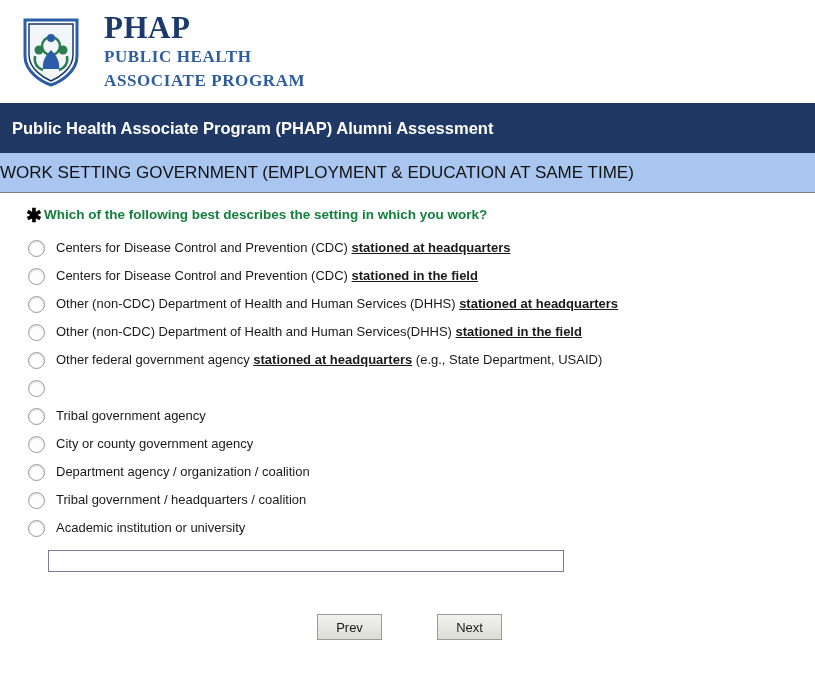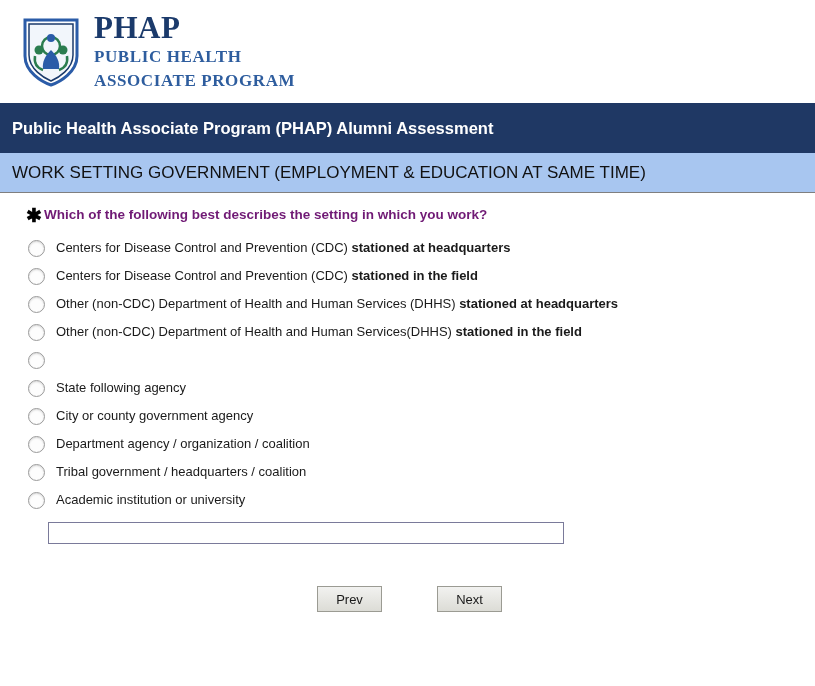--- a/index.html
+++ b/index.html
@@ -20,20 +20,21 @@
     background: #ffffff;
   }
 
   
   .logo-header {
     height: 103px;
     display: flex;
     align-items: center;
     padding-left: 22px;
     box-sizing: border-box;
+    gap: 10px;
   }
   .shield {
     width: 58px;
     height: 72px;
     position: relative;
     flex: 0 0 auto;
   }
   .shield svg { display: block; }
   .logo-text {
     margin-left: 14px;
@@ -67,21 +68,20 @@
     font-size: 16.5px;
     font-weight: bold;
     box-sizing: border-box;
   }
   .section-bar {
     background: #a8c6f0;
     color: #111111;
     height: 40px;
     display: flex;
     align-items: center;
-    padding-left: 12px;
     font-size: 17px;
     box-sizing: border-box;
     border-bottom: 1px solid #7f7f7f;
   }
 
   
   .content {
     padding: 14px 0 0 0;
   }
   .question-row {
@@ -93,21 +93,21 @@
     color: #000000;
     font-size: 19px;
     line-height: 16px;
     font-weight: bold;
     margin-right: 2px;
     margin-top: 1px;
   }
   .question-text {
     font-size: 13.5px;
     font-weight: bold;
-    color: #701a75;
+    color: #15803d;
     line-height: 1.25;
   }
 
   .options {
     margin-top: 10px;
     padding-left: 28px;
   }
   .option {
     display: flex;
     align-items: center;
@@ -125,20 +125,21 @@
     cursor: pointer;
   }
   .option-label {
     font-size: 13px;
     color: #1a1a1a;
     line-height: 1.2;
     white-space: nowrap;
   }
   .option-label .em {
     font-weight: bold;
+    text-decoration: underline;
   }
 
   .text-input-row {
     padding-left: 48px;
     margin-top: 8px;
   }
   .text-input {
     width: 516px;
     height: 22px;
     border: 1px solid #7a7a9a;
@@ -221,24 +222,28 @@
       <div class="option">
         <span class="radio"></span>
         <span class="option-label"><span>Other (non-CDC) Department of Health and Human Services (DHHS) </span><span class="em">stationed at headquarters</span><span></span></span>
       </div>
       <div class="option">
         <span class="radio"></span>
         <span class="option-label"><span>Other (non-CDC) Department of Health and Human Services(DHHS) </span><span class="em">stationed in the field</span><span></span></span>
       </div>
       <div class="option">
         <span class="radio"></span>
-      </div>
-      <div class="option">
-        <span class="radio"></span>
-        <span class="option-label"><span>State following agency</span><span class="em"></span><span></span></span>
+        <span class="option-label"><span>Other federal government agency </span><span class="em">stationed at headquarters</span><span> (e.g., State Department, USAID)</span></span>
+      </div>
+      <div class="option">
+        <span class="radio"></span>
+      </div>
+      <div class="option">
+        <span class="radio"></span>
+        <span class="option-label"><span>Tribal government agency</span><span class="em"></span><span></span></span>
       </div>
       <div class="option">
         <span class="radio"></span>
         <span class="option-label"><span>City or county government agency</span><span class="em"></span><span></span></span>
       </div>
       <div class="option">
         <span class="radio"></span>
         <span class="option-label"><span>Department agency / organization / coalition</span><span class="em"></span><span></span></span>
       </div>
       <div class="option">

